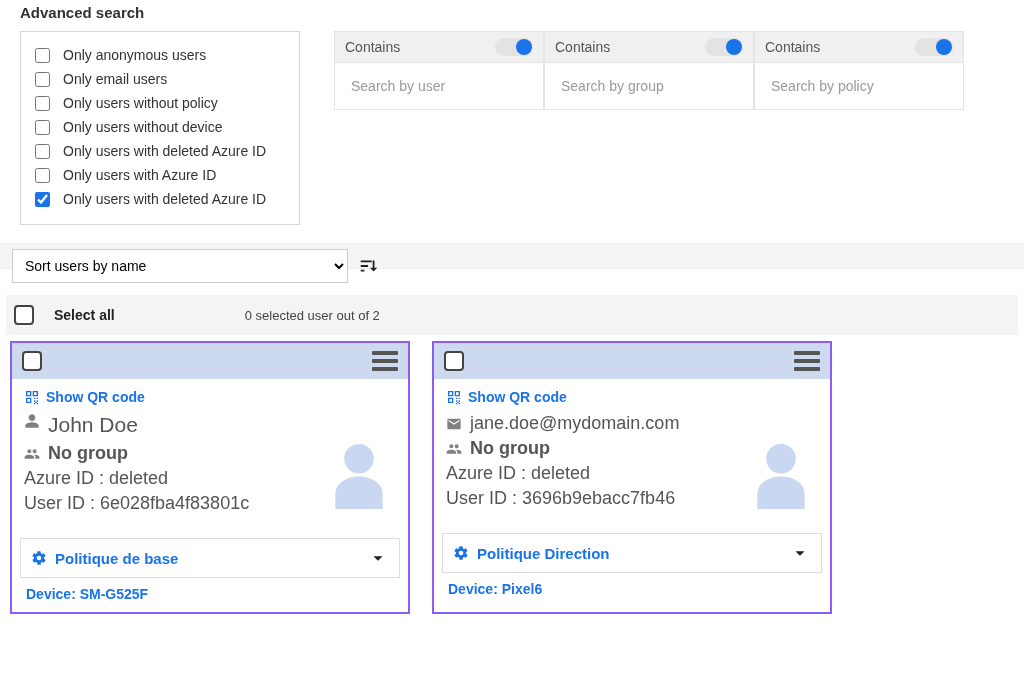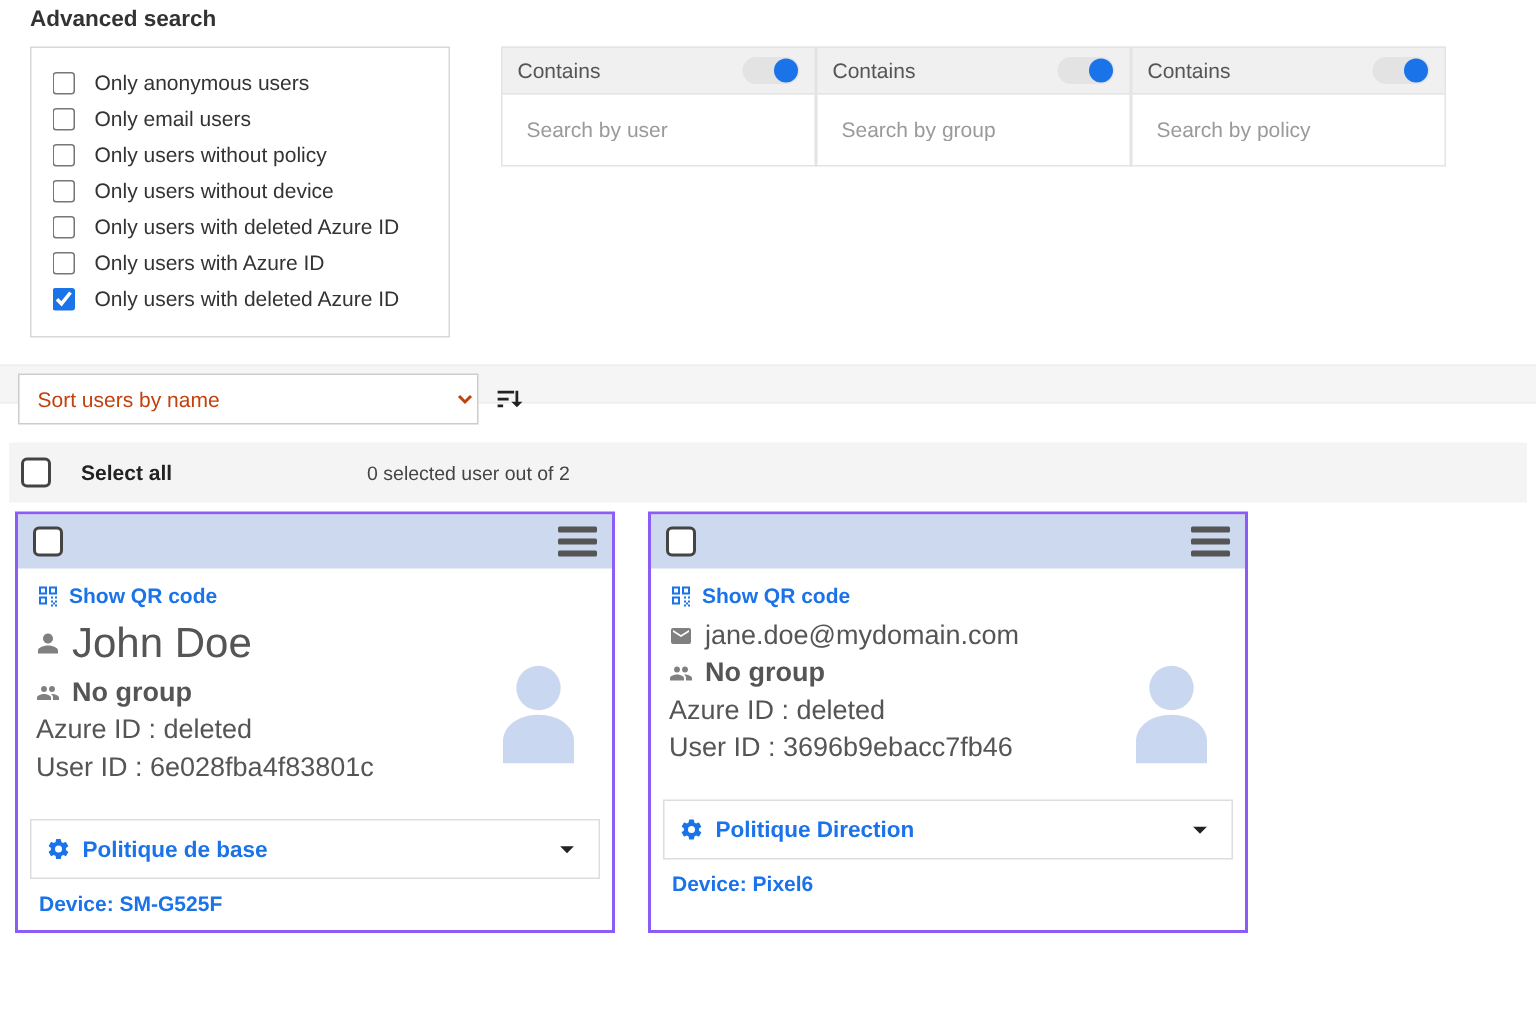--- a/index.html
+++ b/index.html
@@ -18,38 +18,38 @@
   .contains-head { background:#f0f0f0; border:1px solid #e4e4e4; display:flex; align-items:center; justify-content:space-between; padding:6px 10px; font-size:14px; color:#555; }
   .toggle { width:38px; height:18px; border-radius:10px; background:#e3e3e3; position:relative; }
   .toggle .knob { position:absolute; width:16px; height:16px; border-radius:50%; background:#1a73e8; top:1px; right:1px; }
   .contains-input { border:1px solid #e4e4e4; border-top:none; padding:14px 14px; }
   .contains-input input { border:none; outline:none; font-size:14px; width:100%; color:#333; }
   .contains-input input::placeholder { color:#9a9a9a; }
 
   .spacer { height:26px; background:#f5f5f5; margin-top:18px; border-top:1px solid #eee; border-bottom:1px solid #eee;}
 
   .sort-row { display:flex; align-items:center; gap:10px; padding:0 6px; margin-top:-20px;}
-  .sort-row select { width:307px; height:34px; border:1px solid #ccc; font-size:14px; color:#c2410c; padding:0 8px; background:#fff;}
+  .sort-row select { width:336px; height:34px; border:1px solid #ccc; font-size:14px; color:#000000; padding:0 8px; background:#fff;}
   .sort-icon { width:22px; height:22px; display:flex; align-items:center; justify-content:center; }
 
   .select-all-bar { background:#f4f4f4; display:flex; align-items:center; gap:20px; padding:10px 8px; margin-top:12px; }
   .select-all-bar .sq { width:20px; height:20px; border:2px solid #444; border-radius:4px; background:#fff;}
   .select-all-bar .lbl { font-weight:600; font-size:14px; color:#222;}
   .select-all-bar .count { font-size:13px; color:#444; margin-left:110px;}
 
   .cards { display:flex; gap:22px; padding:6px 4px 0 4px; }
   .card { width:400px; border:2px solid #8b5cf6; border-radius:0; overflow:visible;}
   .card-head { background:#cdd9ee; display:flex; align-items:center; justify-content:space-between; padding:8px 10px; }
   .card-head .sq { width:20px; height:20px; border:2px solid #444; border-radius:4px; background:#fff;}
   .ham { display:flex; flex-direction:column; gap:4px; }
   .ham span { width:26px; height:4px; background:#555; border-radius:1px;}
 
   .card-body { padding:10px 12px 6px 12px; position:relative; }
   .link-row { color:#1a73e8; font-weight:600; font-size:14px; display:flex; align-items:center; gap:6px; margin-bottom:8px;}
-  .name-row { font-size:28px; color:#555; display:flex; align-items:center; gap:8px; margin-bottom:6px;}
+  .name-row { font-size:21px; color:#555; display:flex; align-items:flex-start; gap:8px; margin-bottom:6px;}
   .meta-row { font-size:18px; color:#555; display:flex; align-items:center; gap:8px; margin:4px 0;}
   .meta-row .ico { color:#888; }
   .bold { font-weight:600; }
   .avatar { position:absolute; right:12px; top:56px; }
   .avatar svg { width:74px; height:74px; }
 
   .policy-box { border:1px solid #ddd; margin:14px 8px 2px 8px; padding:8px 10px; display:flex; align-items:center; justify-content:space-between; }
   .policy-box .policy-lbl { color:#1a73e8; font-weight:600; font-size:15px; display:flex; align-items:center; gap:8px;}
   .chev { font-size:20px; color:#333; }
 

